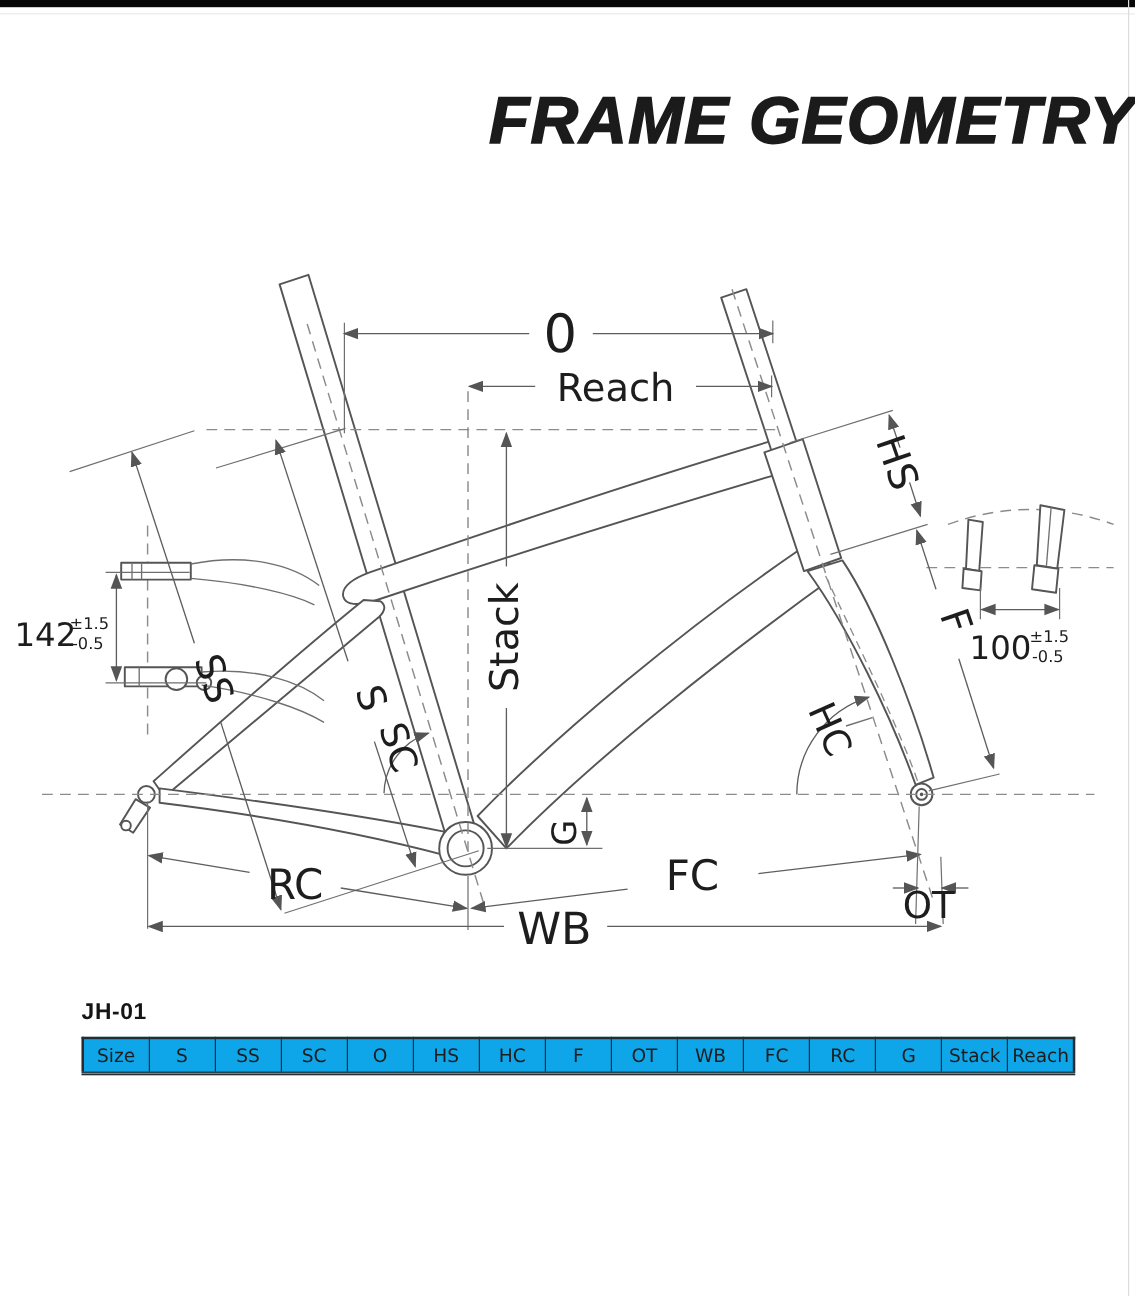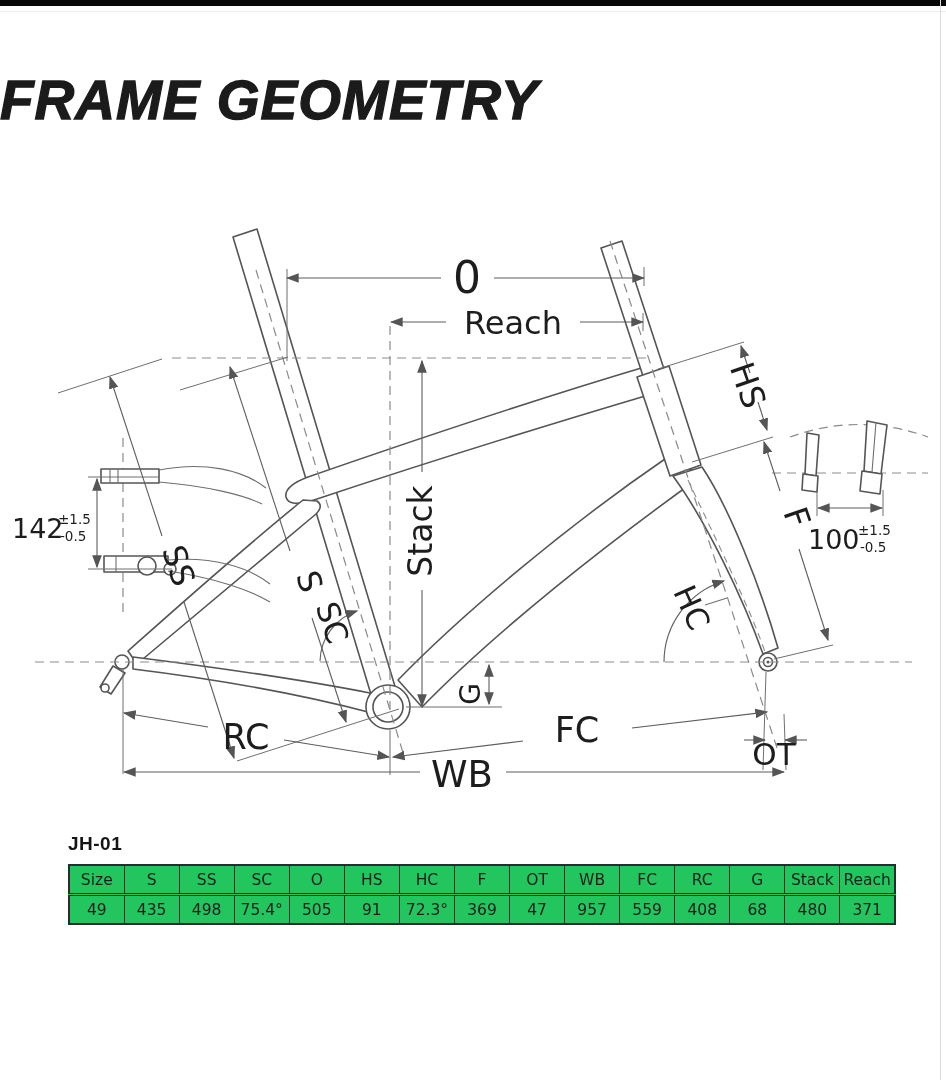--- a/index.html
+++ b/index.html
@@ -5,41 +5,41 @@
   html,body{margin:0;padding:0;}
   body{
     width:946px;height:1080px;position:relative;background:#ffffff;
     font-family:"DejaVu Sans","Liberation Sans",sans-serif;color:#1c1c1c;
     overflow:hidden;
   }
   .top-bar{position:absolute;left:0;top:0;width:946px;height:6px;background:#070707;}
   .hairline{position:absolute;left:0;top:11px;width:946px;height:1px;background:#ececec;}
   .edge-line{position:absolute;top:0;right:5px;width:1px;height:1080px;background:#dcdcdc;}
   .title{
-    position:absolute;left:0;top:68px;width:946px;text-align:left;
+    position:absolute;left:0;top:68px;width:946px;text-align:right;
     font-family:"Liberation Sans",sans-serif;
     font-size:55px;font-weight:bold;font-style:italic;letter-spacing:1px;
     color:#1b1b1b;-webkit-text-stroke:1.3px #1b1b1b;
   }
   .diagram-wrap{position:absolute;left:0;top:200px;width:946px;height:650px;}
   svg text{fill:#1d1d1d;font-family:"DejaVu Sans","Liberation Sans",sans-serif;}
   .tube{fill:#ffffff;stroke:#555555;stroke-width:1.6;stroke-linejoin:round;}
   .thin{fill:none;stroke:#6f6f6f;stroke-width:1.1;}
   .dash{fill:none;stroke:#8b8b8b;stroke-width:1.2;stroke-dasharray:9 6;}
   .dash2{fill:none;stroke:#8b8b8b;stroke-width:1.1;stroke-dasharray:7 5;}
   .dim{fill:none;stroke:#5d5d5d;stroke-width:1.1;}
   .cap{fill:none;stroke:#6f6f6f;stroke-width:1;}
   .model{
     position:absolute;left:68px;top:833px;font-size:19px;font-weight:bold;
     font-family:"Liberation Sans",sans-serif;letter-spacing:0.5px;color:#151515;
   }
   table.geo{
     position:absolute;left:68px;top:864px;width:828px;
     border-collapse:collapse;table-layout:fixed;
-    border:2px solid #2b2b2b;background:#22c55e;
+    border:2px solid #2b2b2b;background:#0ea5e9;
   }
   table.geo th, table.geo td{
     border:1px solid #2b2b2b;height:27px;padding:0;
     text-align:center;vertical-align:middle;
     font-size:15.5px;font-weight:400;color:#1d1d1d;
     font-family:"DejaVu Sans","Liberation Sans",sans-serif;
     white-space:nowrap;overflow:hidden;
   }
   table.geo th{border-bottom:3px double #2b2b2b;}
 </style>
@@ -217,31 +217,14 @@
         <th>OT</th>
         <th>WB</th>
         <th>FC</th>
         <th>RC</th>
         <th>G</th>
         <th>Stack</th>
         <th>Reach</th>
       </tr>
   </thead>
   <tbody>
-      <tr>
-        <td>49</td>
-        <td>435</td>
-        <td>498</td>
-        <td>75.4°</td>
-        <td>505</td>
-        <td>91</td>
-        <td>72.3°</td>
-        <td>369</td>
-        <td>47</td>
-        <td>957</td>
-        <td>559</td>
-        <td>408</td>
-        <td>68</td>
-        <td>480</td>
-        <td>371</td>
-      </tr>
     </tbody>
 </table>
 
 </body></html>

